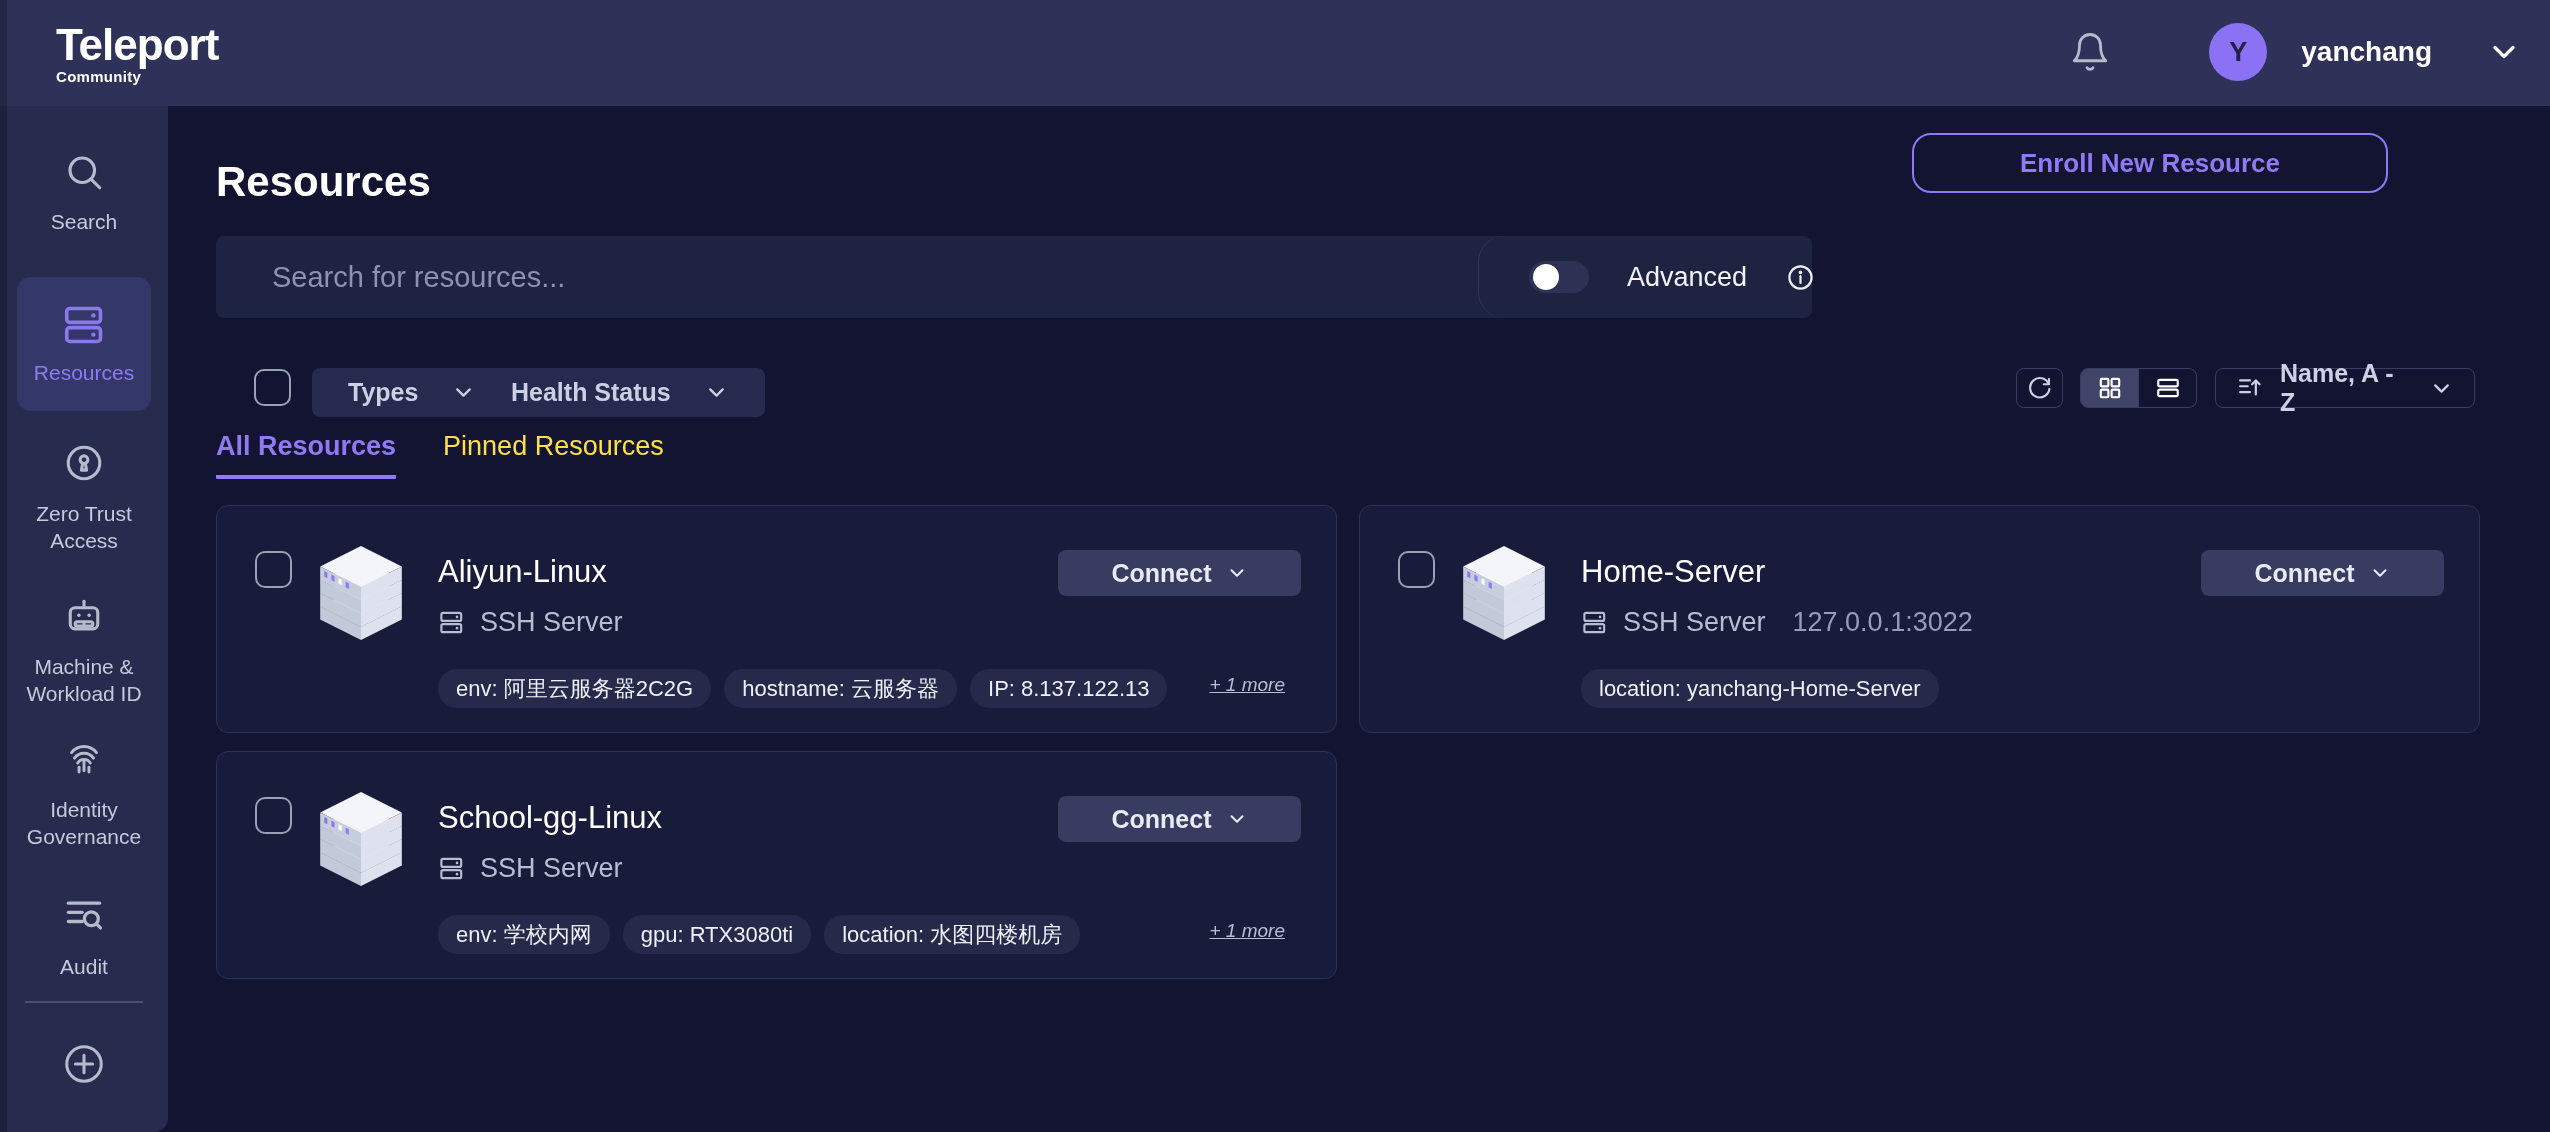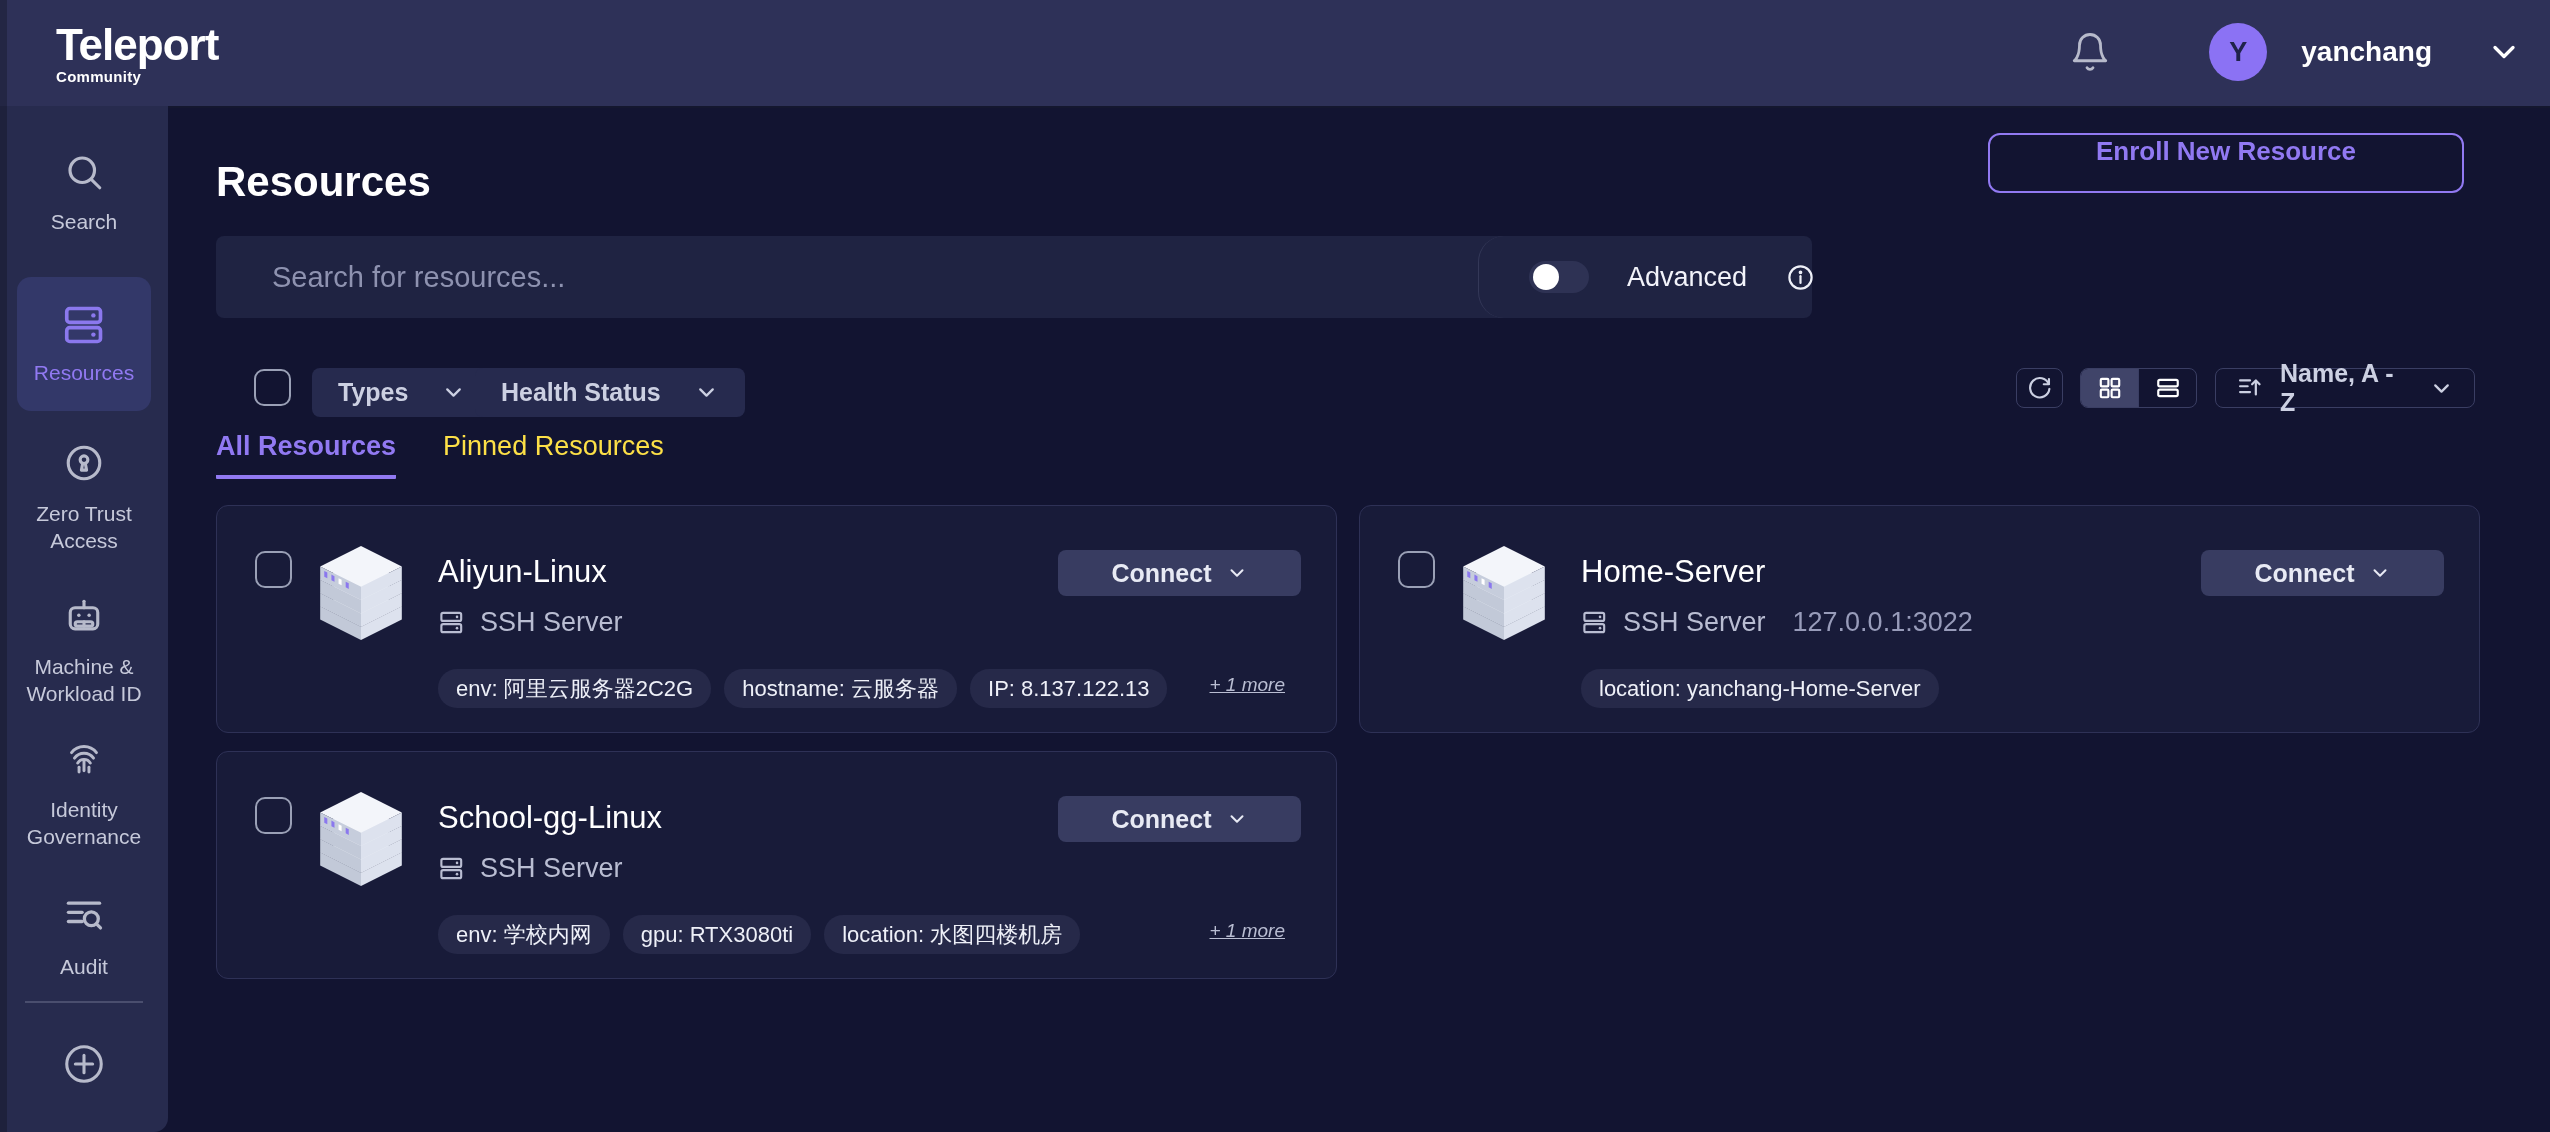--- a/index.html
+++ b/index.html
@@ -30,43 +30,43 @@
   .side-item{position:absolute;left:0;width:168px;display:flex;flex-direction:column;align-items:center;gap:16px;cursor:pointer;}
   .side-item .lbl{font-size:21px;color:#c6c9da;text-align:center;line-height:1.28;width:140px;}
   .side-item.active-tile{left:17px;width:134px;height:134px;background:var(--sidebar-active-bg,#333869);
            border-radius:14px;justify-content:center;gap:12px;}
   .side-item.active-tile .lbl{color:var(--accent,#9179f2);font-weight:500;}
   .side-divider{position:absolute;left:25px;width:118px;height:2px;background:#4a4e6e;}
 
   
   #main{position:absolute;left:168px;top:106px;width:2382px;height:1026px;}
   #page-title{position:absolute;left:48px;top:24px;font-size:42px;font-weight:700;color:#fff;}
-  #enroll-btn{position:absolute;left:1820px;top:27px;width:476px;height:60px;box-sizing:border-box;
-      background:transparent;border:2px solid var(--accent,#9179f2);border-radius:12px;
+  #enroll-btn{position:absolute;left:1744px;top:27px;width:476px;height:60px;box-sizing:border-box;
+      background:transparent;border:2px solid var(--accent,#9179f2);border-radius:19px;
       color:var(--accent,#9179f2);font-size:26px;font-weight:700;cursor:pointer;
-      font-family:inherit;display:flex;justify-content:center;}
+      font-family:inherit;display:flex;align-items:center;justify-content:center;}
 
   
   #searchbar{position:absolute;left:48px;top:130px;width:1596px;height:82px;
       background:var(--search-bg,#1f2342);border-radius:8px;display:flex;align-items:stretch;}
   #searchbar input{flex:1;background:transparent;border:none;outline:none;color:#dfe2f0;
       font-size:29px;padding:0 0 0 56px;font-family:inherit;}
   #searchbar input::placeholder{color:#8e92b0;}
   .adv-cluster{width:334px;border-left:1px solid #343858;display:flex;align-items:center;box-sizing:border-box;padding-left:50px;gap:38px;border-radius:26px;}
   .toggle{width:60px;height:32px;border-radius:16px;background:var(--toggle-track,#2e3254);position:relative;cursor:pointer;flex:none;}
   .toggle .knob{position:absolute;left:4px;top:3px;width:26px;height:26px;border-radius:50%;background:#fff;}
   .adv-label{font-size:27px;color:#f2f3fa;}
   .info-icon{flex:none;cursor:pointer;}
 
   
   .checkbox{box-sizing:border-box;width:37px;height:37px;border:2.5px solid #9aa0b6;border-radius:10px;background:transparent;cursor:pointer;}
   #filter-check{position:absolute;left:86px;top:263px;}
   .drop-btn{position:absolute;top:262px;height:49px;background:#262a4e;border:none;border-radius:8px;
       color:#ccd0e2;font-size:25px;font-weight:600;font-family:inherit;cursor:pointer;
-      display:flex;align-items:center;gap:33px;padding:0 26px;text-align:right;}
+      display:flex;align-items:center;gap:33px;padding:0 36px;text-align:right;}
   #types-btn{left:144px;}
   #health-btn{left:307px;}
   .ctl{box-sizing:border-box;position:absolute;top:262px;height:40px;border:1.5px solid var(--control-border,#3a3e63);
       border-radius:8px;background:transparent;display:flex;align-items:center;cursor:pointer;}
   #refresh-btn{left:1848px;width:47px;justify-content:center;}
   #view-toggle{left:1912px;width:117px;padding:0;overflow:hidden;}
   .view-cell{width:58px;height:100%;display:flex;align-items:center;justify-content:center;}
   .view-cell.active{background:#404469;}
   .view-cell + .view-cell{border-left:1.5px solid var(--control-border,#3a3e63);}
   #sort-btn{left:2047px;width:260px;padding:0 20px;gap:16px;color:#ccd0e2;font-size:25px;font-weight:600;}

